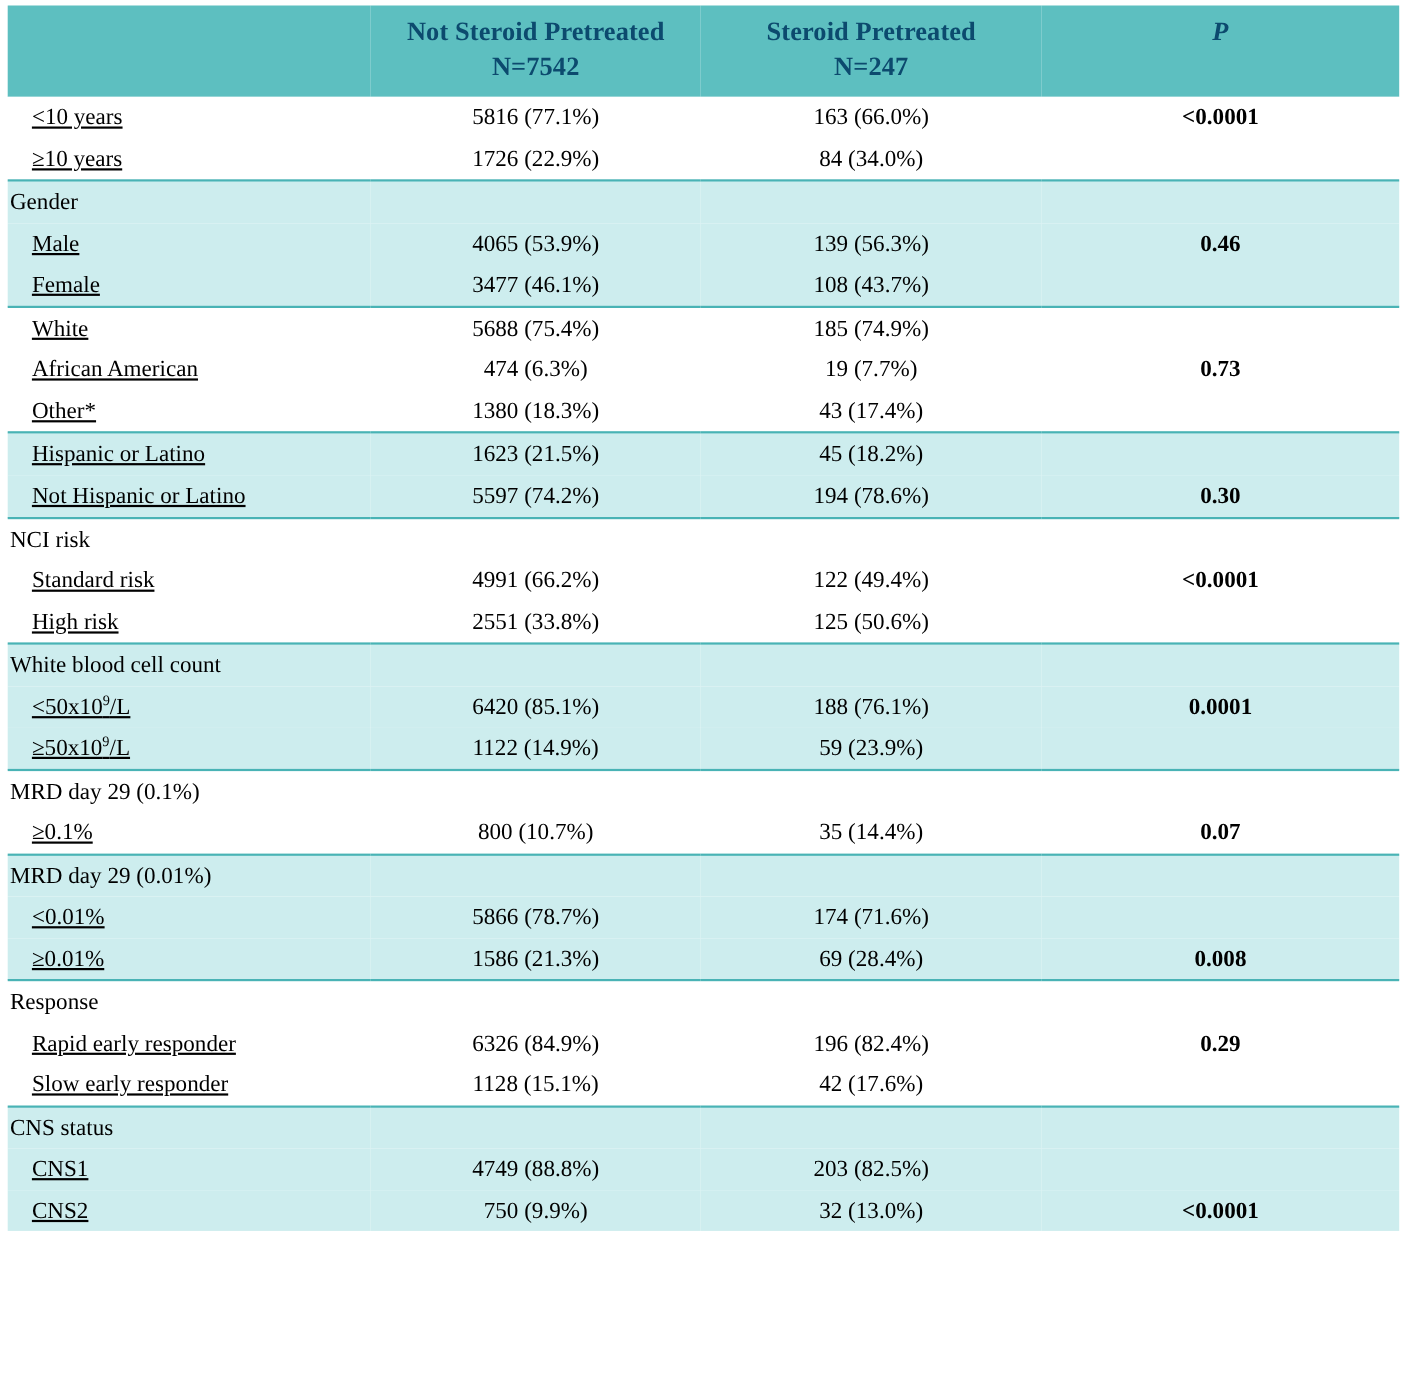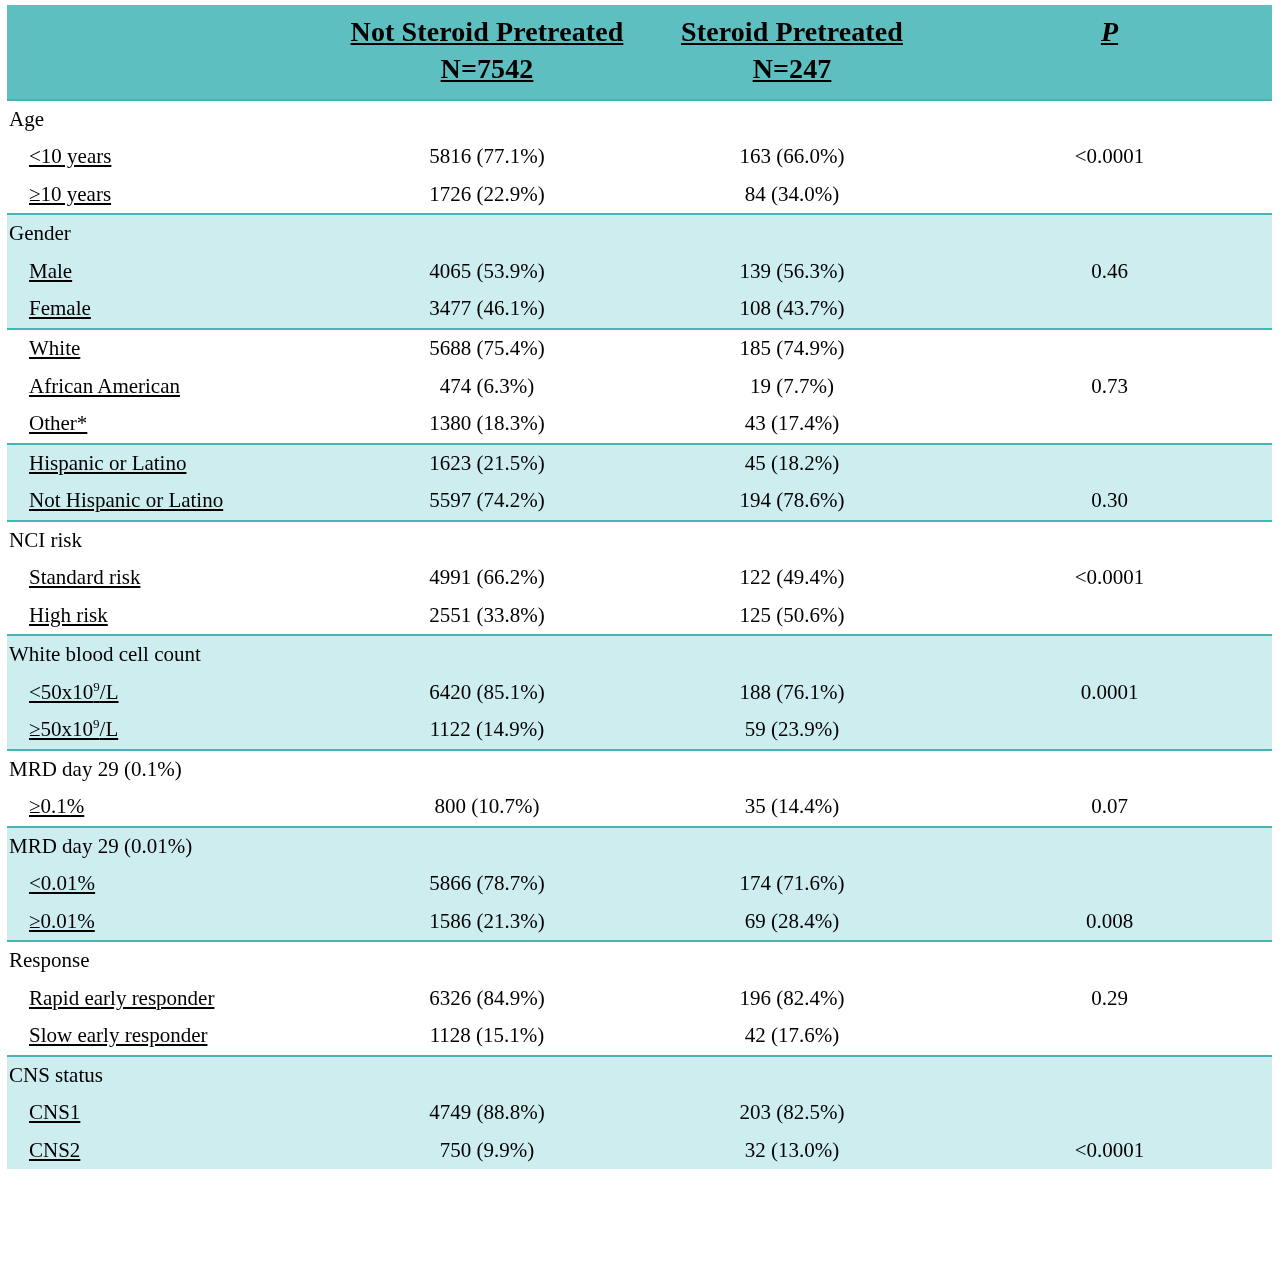--- a/index.html
+++ b/index.html
@@ -28,29 +28,28 @@
     border-collapse: collapse;
     table-layout: fixed;
   }
   col.c-label  { width: 330px; }
   col.c-col1   { width: 300px; }
   col.c-col2   { width: 310px; }
   col.c-p      { width: 325px; }
 
   thead th {
     background: #5dbfc0;
-    color: #000000;
-    font-weight: bold;
-    font-size: 28px;
+    color: #0c4a6e;
+    font-weight: bold;
+    font-size: 24px;
     line-height: 1.32;
     padding: 9px 0 11px 0;
     vertical-align: top;
     text-align: center;
     letter-spacing: 0.1px;
-    text-decoration: underline;
   }
   thead th.blank { text-align: left; }
   thead th.p-head {
     font-style: italic;
     font-weight: bold;
   }
   th .n-line {
     display: block;
     font-weight: bold;
   }
@@ -76,20 +75,21 @@
     white-space: nowrap;
     text-decoration: underline;
   }
   td.val {
     text-align: center;
     white-space: nowrap;
   }
   td.pval {
     text-align: center;
     white-space: nowrap;
+    font-weight: bold;
   }
 
   
   tr.grp-top td { border-top: 2px solid #49b3b5; }
   tr.grp-bot td { border-bottom: 2px solid #49b3b5; }
 
   sup {
     font-size: 0.62em;
     vertical-align: super;
     line-height: 0;
@@ -115,26 +115,20 @@
           <span class="n-line">N=7542</span>
         </th>
         <th>
           <span>Steroid Pretreated</span>
           <span class="n-line">N=247</span>
         </th>
         <th class="p-head">P</th>
       </tr>
     </thead>
     <tbody id="tbody">
-        <tr class="plain grp-top">
-          <td class="lbl-group">Age</td>
-          <td class="val"></td>
-          <td class="val"></td>
-          <td class="val"></td>
-        </tr>
         <tr class="plain">
           <td class="lbl-item">&lt;10 years</td>
           <td class="val">5816 (77.1%)</td>
           <td class="val">163 (66.0%)</td>
           <td class="pval">&lt;0.0001</td>
         </tr>
         <tr class="plain grp-bot">
           <td class="lbl-item">≥10 years</td>
           <td class="val">1726 (22.9%)</td>
           <td class="val">84 (34.0%)</td>

